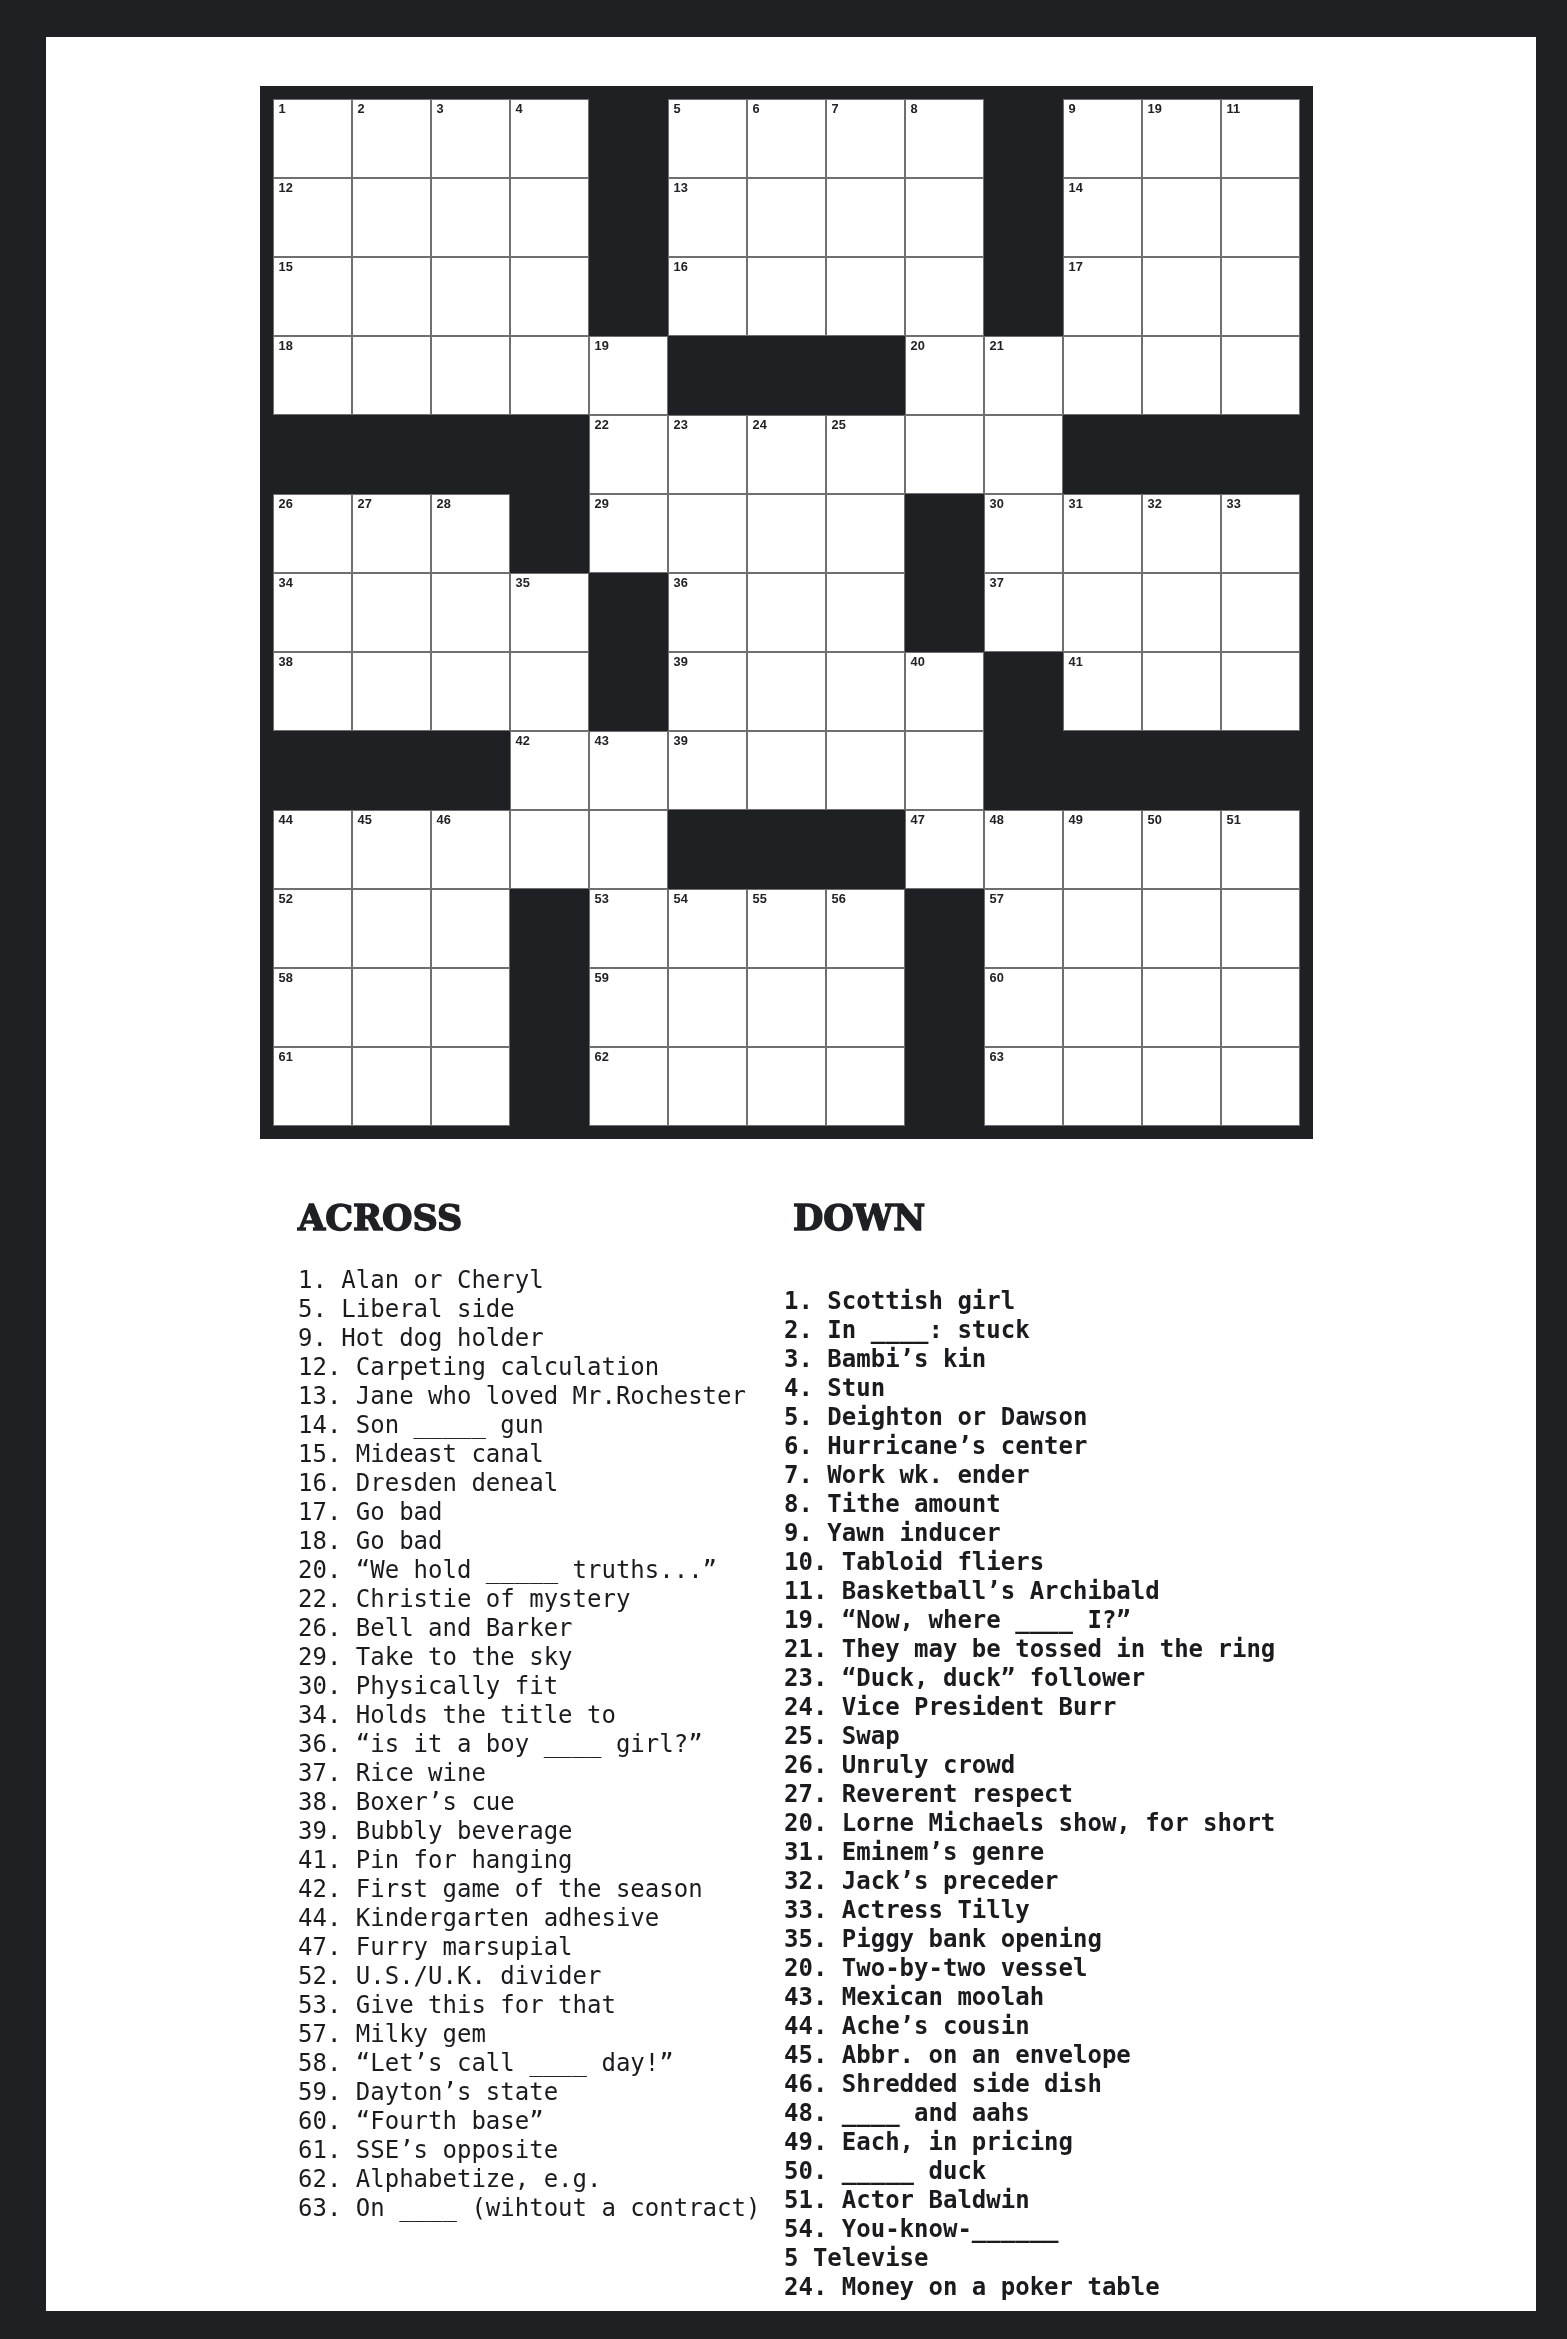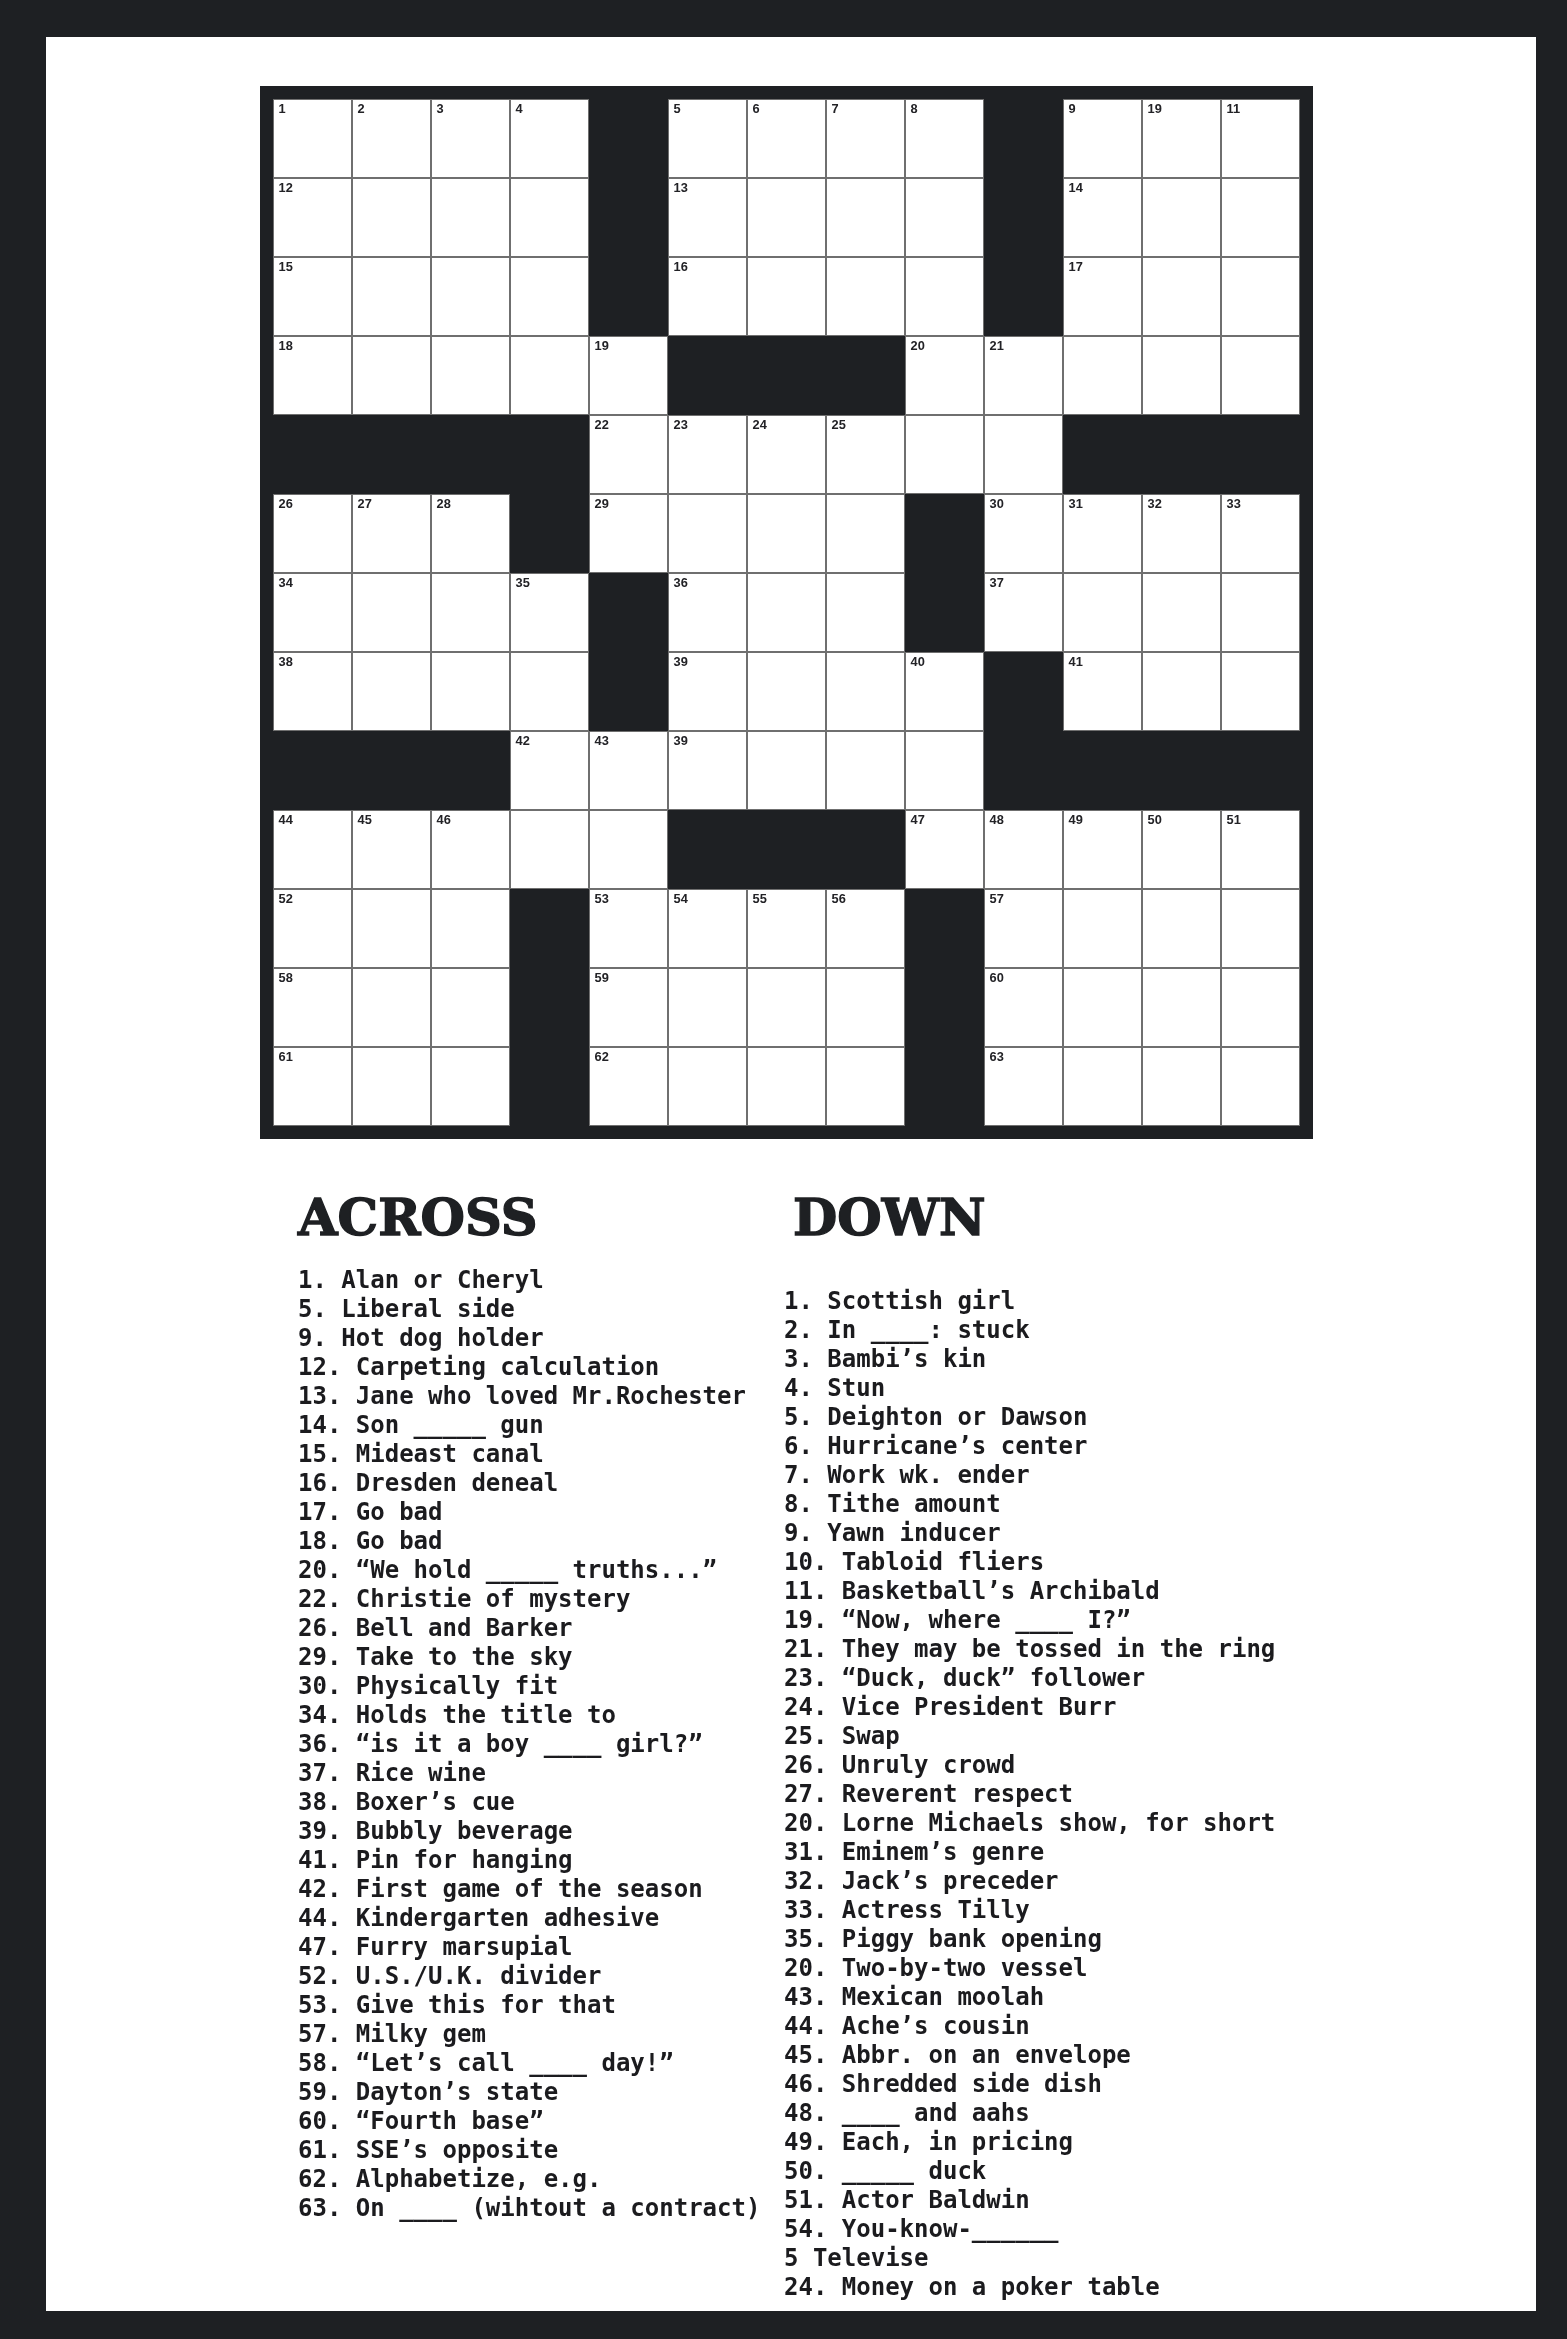--- a/index.html
+++ b/index.html
@@ -47,38 +47,38 @@
     line-height: 14.6px;
     color: #222226;
   }
 
   
   .clue-heading {
     position: absolute;
     font-family: "DejaVu Serif", serif;
     font-weight: bold;
     -webkit-text-stroke: 1.4px #1e2023;
-    font-size: 51px;
+    font-size: 35px;
     line-height: 55px;
     letter-spacing: 0px;
     color: #1e2023;
   }
   .heading-across { left: 298px; top: 1190px; }
   .heading-down  { left: 775px; top: 1190px; margin-left: 18px; }
 
   .clue-list { position: absolute; }
   .across-list { left: 298px; top: 1266px; }
   .down-list   { left: 784px; top: 1287px; font-weight: bold; }
   .clue-line {
     white-space: pre;
     font-family: "DejaVu Sans Mono", monospace;
     font-size: 24px;
     color: #1b1b1e;
   }
-  .across-list .clue-line { line-height: 29px; height: 29px; font-weight: bold; }
+  .across-list .clue-line { line-height: 29px; height: 29px; }
   .down-list   .clue-line { line-height: 29px;  height: 29px; }
 </style>
 </head>
 <body>
 
 <div class="frame frame-top"></div>
 <div class="frame-left frame"></div>
 <div class="frame-right frame"></div>
 <div class="frame-bottom frame"></div>
 

